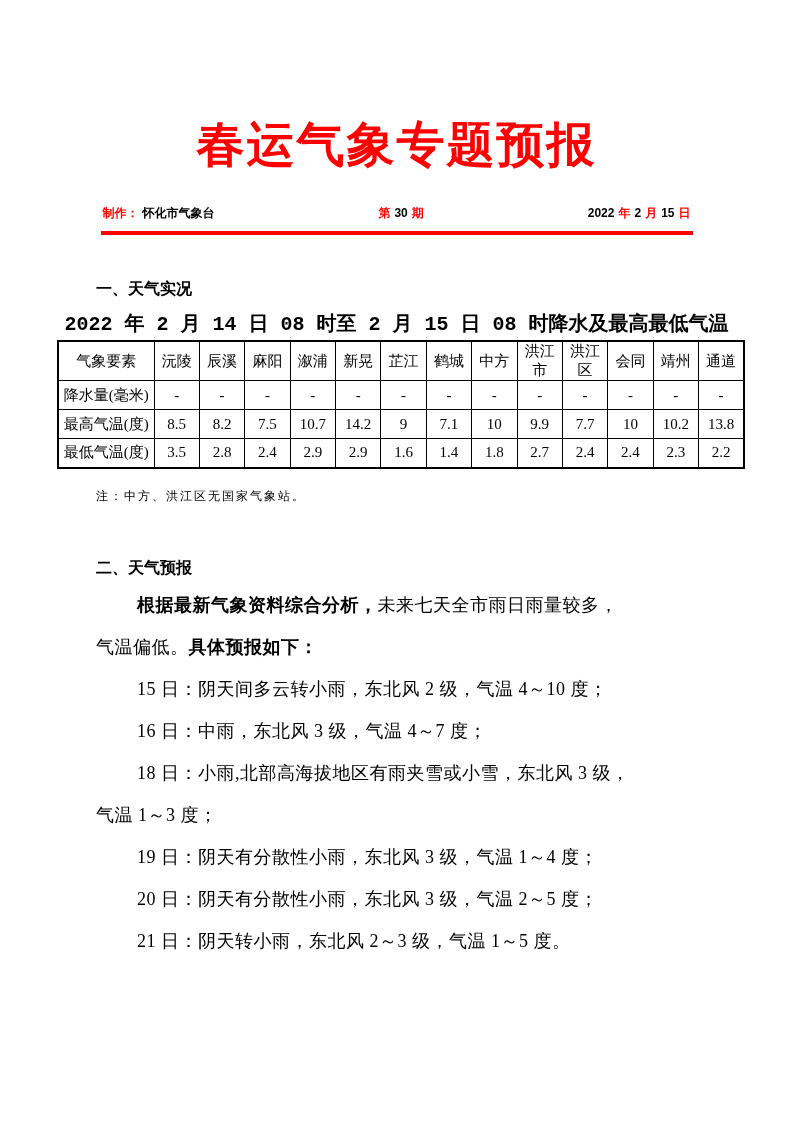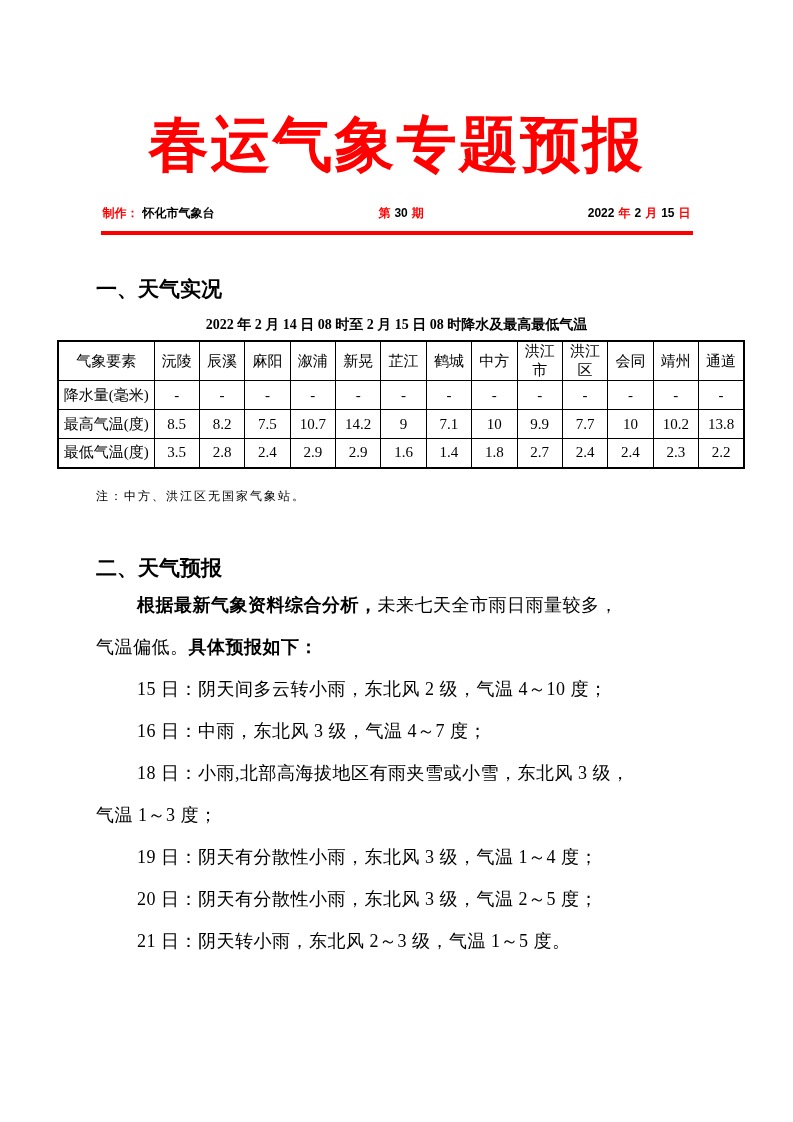--- a/index.html
+++ b/index.html
@@ -4,40 +4,40 @@
 <style>
   * { margin:0; padding:0; box-sizing:border-box; }
   html,body { background:#ffffff; }
   .page {
     position:relative; width:793px; height:1122px; margin:0 auto;
     background:#ffffff; color:#000; overflow:hidden;
     font-family:"Liberation Serif","DejaVu Serif",serif;
   }
   .doc-title {
     margin:104px 0 0; text-align:center; color:#FF0000;
-    font-size:60px; font-weight:bold; letter-spacing:2px; line-height:82px;
+    font-size:48px; font-weight:bold; letter-spacing:2px; line-height:82px;
     font-family:"Liberation Serif","DejaVu Serif",serif;
   }
   .byline {
     display:flex; justify-content:space-between; align-items:baseline;
     width:592px; margin:14px auto 0;
     font-family:"Liberation Sans","DejaVu Sans",sans-serif;
     font-weight:bold; font-size:12px; line-height:26px;
   }
   .byline span { padding:0 2px; }
   .red { color:#FF0000; }
   .red-rule { width:592px; height:4px; background:#FF0000; margin:5px auto 0; }
   .sec {
-    margin:42px 0 0 96px; font-size:21px; line-height:23px;
+    margin:42px 0 0 96px; font-size:16px; line-height:23px;
     font-family:"Liberation Sans","DejaVu Sans",sans-serif; font-weight:bold;
   }
   .sec2 { margin-top:50px; }
   .tbl-title {
-    margin-top:14px; text-align:center; font-size:14px; line-height:21px;
-    font-family:Liberation Serif, serif; font-weight:bold;
+    margin-top:14px; text-align:center; font-size:20px; line-height:21px;
+    font-family:Liberation Mono, monospace; font-weight:bold;
   }
   .wtable {
     margin:5px 0 0 57px; width:688px; border-collapse:collapse;
     border:2px solid #000; table-layout:fixed; font-size:15px;
   }
   .wtable td {
     border:1px solid #000; height:29px; text-align:center; padding:0;
     font-family:"Liberation Serif","DejaVu Serif",serif; overflow:hidden;
   }
   .wtable tr td:first-child { width:96px; }

